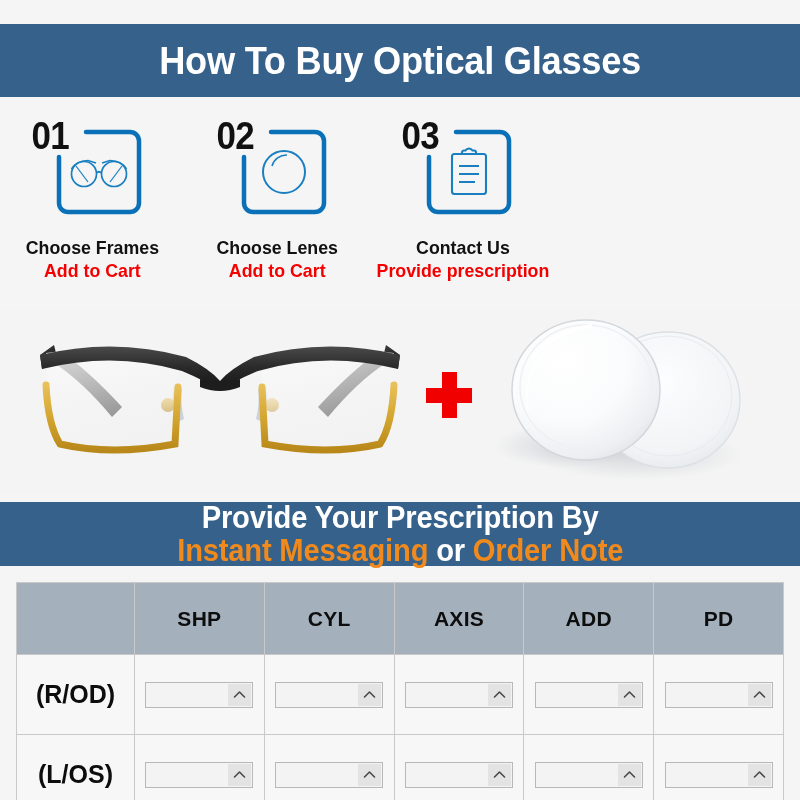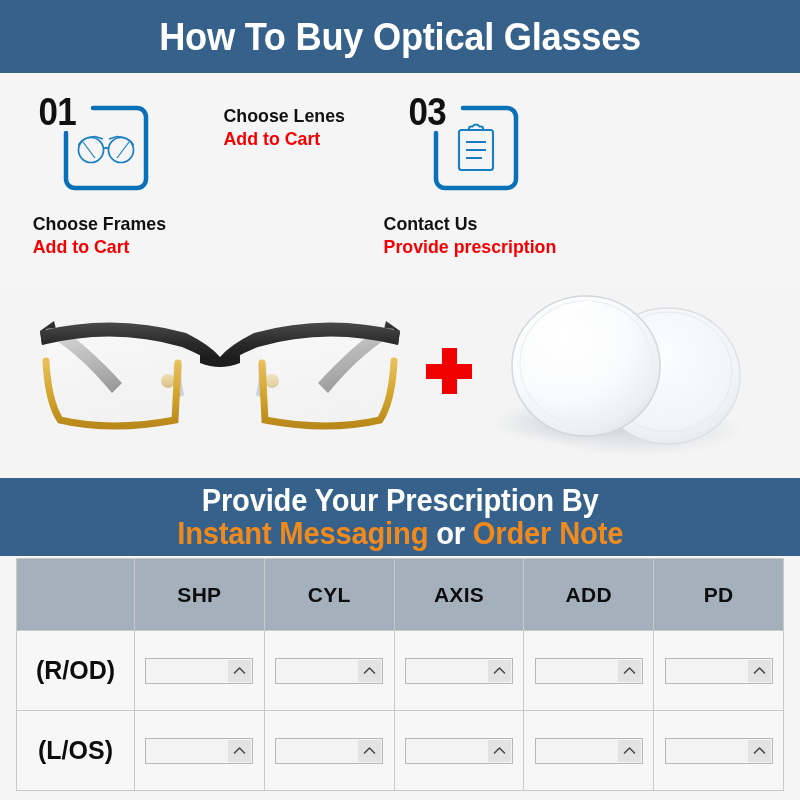--- a/index.html
+++ b/index.html
@@ -13,45 +13,46 @@
 
   
   .banner {
     width: 800px;
     background: #36618a;
     display: flex;
     flex-direction: column;
     align-items: center;
     justify-content: center;
     text-align: center;
+    margin-top: 24px;
   }
   .banner-top { height: 73px; }
   .banner-title {
     color: #ffffff;
     font-size: 39px;
     font-weight: bold;
     letter-spacing: -0.3px;
     line-height: 1;
     transform: scaleX(0.93);
   }
-  .banner-mid { height: 78px; margin-top: 8px; padding-top: 2px; }
+  .banner-mid { height: 64px; margin-top: 8px; padding-top: 2px; }
   .banner-line1 {
     color: #ffffff; font-size: 31px; font-weight: bold;
     line-height: 1.08; letter-spacing: -0.2px; transform: scaleX(0.94);
   }
   .banner-line2 {
     font-size: 31px; font-weight: bold; color: #f0f0f0;
     line-height: 1.12; letter-spacing: -0.2px; transform: scaleX(0.94);
   }
   .accent { color: #f08a1c; }
   .plain-or { color: #ffffff; }
 
   
   .steps {
-    position: absolute; top: 73px; left: 7px;
+    position: absolute; top: 73px; left: 0;
     width: 740px; height: 212px;
     display: flex;
   }
   .step {
     flex: 1;
     display: flex; flex-direction: column; align-items: center;
     padding-top: 18px;
   }
   .step-icon-wrap { position: relative; width: 130px; height: 108px; }
   .step-num {
@@ -65,21 +66,21 @@
     width: 86px; height: 86px;
     z-index: 1;
   }
   .step-glyph {
     position: absolute; left: 28px; top: 14px;
     width: 86px; height: 86px;
     display: flex; align-items: center; justify-content: center;
     z-index: 2;
   }
   .step-labels {
-    margin-top: 14px; text-align: left; line-height: 1.16;
+    margin-top: 14px; text-align: center; line-height: 1.16;
   }
   .step-label {
     font-size: 18.5px; font-weight: bold; color: #111111;
     white-space: nowrap; transform: scaleX(0.96);
   }
   .step-sub {
     font-size: 18.5px; font-weight: bold; color: #f50000;
     white-space: nowrap; margin-top: 2px; transform: scaleX(0.96);
   }
 
@@ -178,20 +179,34 @@
           </svg>
         </div>
       </div>
       <div class="step-labels">
         <div class="step-label">Choose Frames</div>
         <div class="step-sub">Add to Cart</div>
       </div>
     </div>
 
     <div class="step">
+      <div class="step-icon-wrap">
+        <div class="step-num">02</div>
+        <svg class="step-box" viewBox="0 0 86 86">
+          <path d="M30 3 H74 A9 9 0 0 1 83 12 V74 A9 9 0 0 1 74 83 H12 A9 9 0 0 1 3 74 V28" fill="none" stroke="#0a71b8" stroke-width="4.5" stroke-linecap="round"></path>
+        </svg>
+        <div class="step-glyph">
+          <svg width="48" height="48" viewBox="0 0 48 48">
+            <g fill="none" stroke="#1a7fc1" stroke-width="2">
+              <circle cx="24" cy="24" r="21"></circle>
+              <path d="M12 18 A15 15 0 0 1 27 7" stroke-width="1.6"></path>
+            </g>
+          </svg>
+        </div>
+      </div>
       <div class="step-labels">
         <div class="step-label">Choose Lenes</div>
         <div class="step-sub">Add to Cart</div>
       </div>
     </div>
 
     <div class="step">
       <div class="step-icon-wrap">
         <div class="step-num">03</div>
         <svg class="step-box" viewBox="0 0 86 86">

